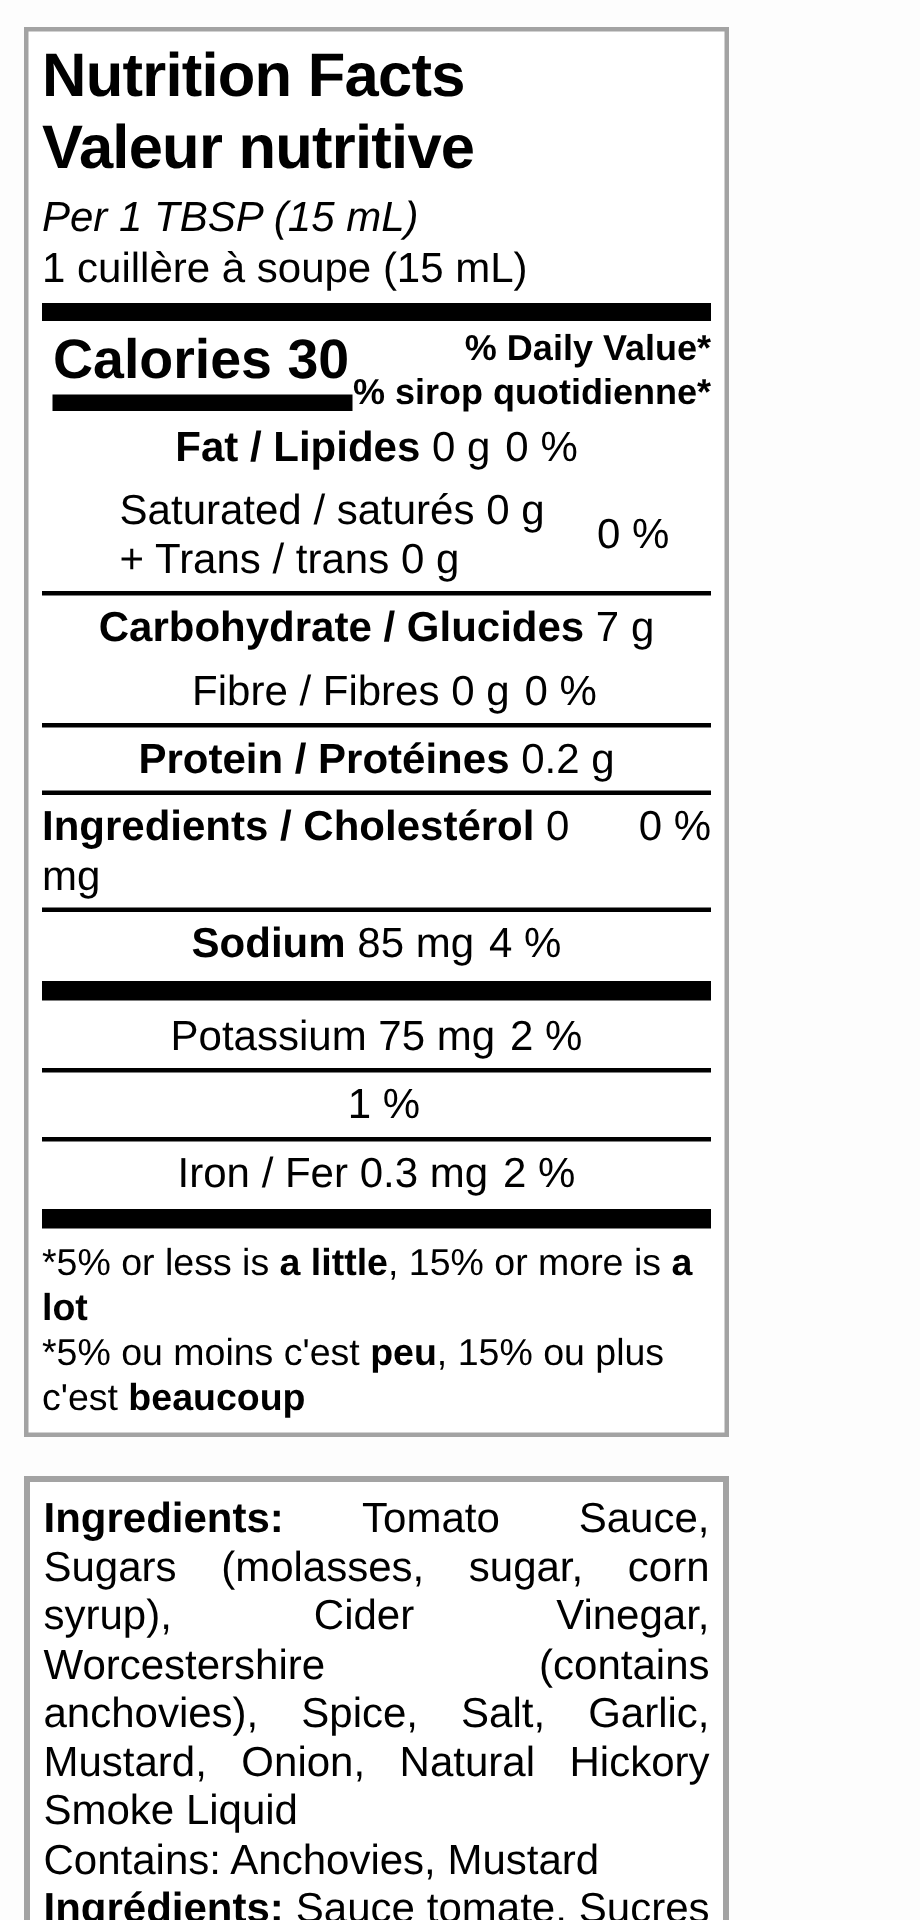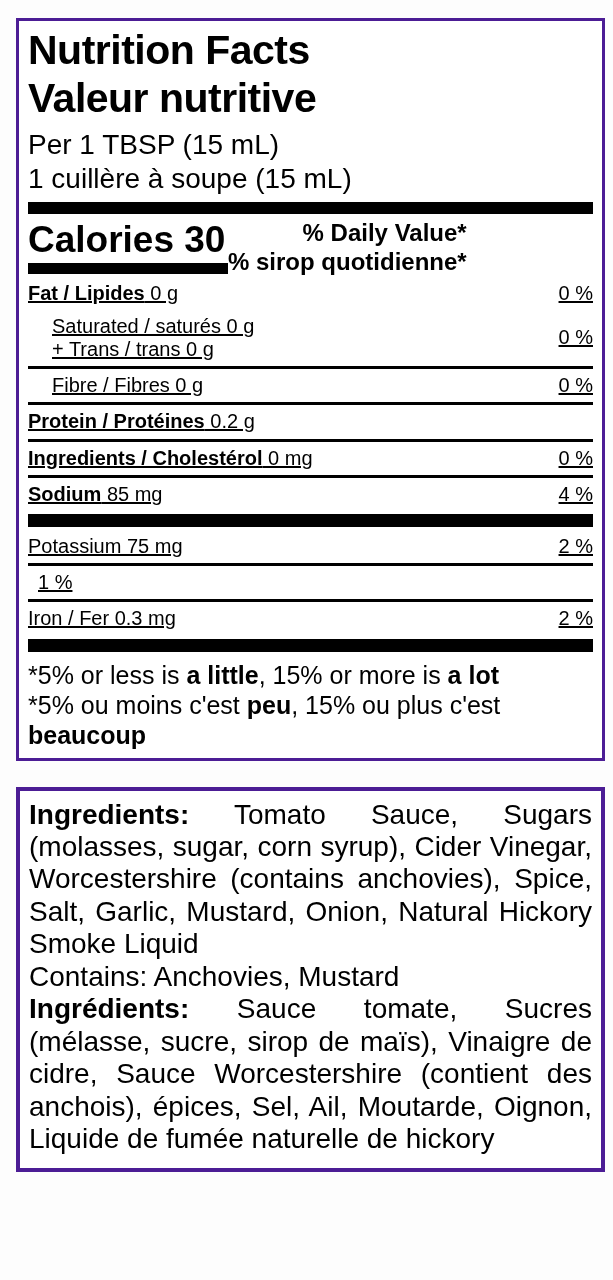--- a/index.html
+++ b/index.html
@@ -6,50 +6,50 @@
     margin: 0;
     padding: 0;
     width: 613px;
     background: #fdfdfd;
     color: #000;
     font-family: "Liberation Sans", sans-serif;
     -webkit-font-smoothing: antialiased;
   }
   .label-box {
     box-sizing: border-box;
-    width: 589px;
+    width: 470px;
     margin-left: 16px;
     background: #fff;
-    border: 3px solid #4c1d95;
+    border: 3px solid #a3a3a3;
     padding: 4px 9px 8px 9px;
   }
   #nfp-box { margin-top: 18px; }
   #ing-box { margin-top: 26px; border-width: 4px; padding: 8px 9px 12px 9px; }
 
   
   .nfp-title {
     font-size: 41px;
     font-weight: 700;
     line-height: 1.07;
     letter-spacing: -0.5px;
     margin-top: 4px;
   }
   .serving {
     font-size: 28px;
     line-height: 1.22;
   }
-  .serving-first { margin-top: 7px; }
+  .serving-first { margin-top: 7px; font-style: italic; }
   .bar-thick {
     height: 12px;
     background: #000;
   }
   .bar-top { margin-top: 6px; }
   .calories-header {
     display: flex;
-    justify-content: flex-start;
+    justify-content: flex-end;
     align-items: flex-start;
     margin-top: 5px;
   }
   .calories-left {
     font-size: 37px;
     font-weight: 700;
     line-height: 1.05;
     padding-top: 2px;
   }
   .dv-header {
@@ -59,26 +59,25 @@
     line-height: 1.2;
   }
   .calories-underline {
     width: 200px;
     height: 11px;
     background: #000;
     margin-top: 3px;
   }
   .row {
     display: flex;
-    justify-content: space-between;
+    justify-content: center;
     align-items: flex-start;
-    font-size: 20px;
+    font-size: 28px;
     line-height: 1.16;
     padding: 5px 0 5px 0;
-    text-decoration: underline;
   }
   .row .nm { text-align: left; }
   .row .dv { text-align: right; white-space: nowrap; padding-left: 10px; }
   .row-center { align-items: center; gap: 25px; }
   .indent { padding-left: 24px; }
   .rule { border-top: 3px solid #000; height: 0; }
   .thick-mid { height: 13px; background: #000; margin: 3px 0; }
   .footnotes {
     font-size: 25px;
     line-height: 1.2;
@@ -133,20 +132,23 @@
   <div class="row row-center">
     <span class="nm indent">
       <div>Saturated / saturés 0 g</div>
       <div>+ Trans / trans 0 g</div>
     </span>
     <span class="dv">0 %</span>
   </div>
 
   <div class="rule"></div>
 
+  <div class="row">
+    <span class="nm"><b>Carbohydrate / Glucides</b><span> 7 g</span></span>
+  </div>
 
   <div class="row">
     <span class="nm indent">Fibre / Fibres 0 g</span>
     <span class="dv">0 %</span>
   </div>
 
 
   <div class="rule"></div>
 
   <div class="row">

